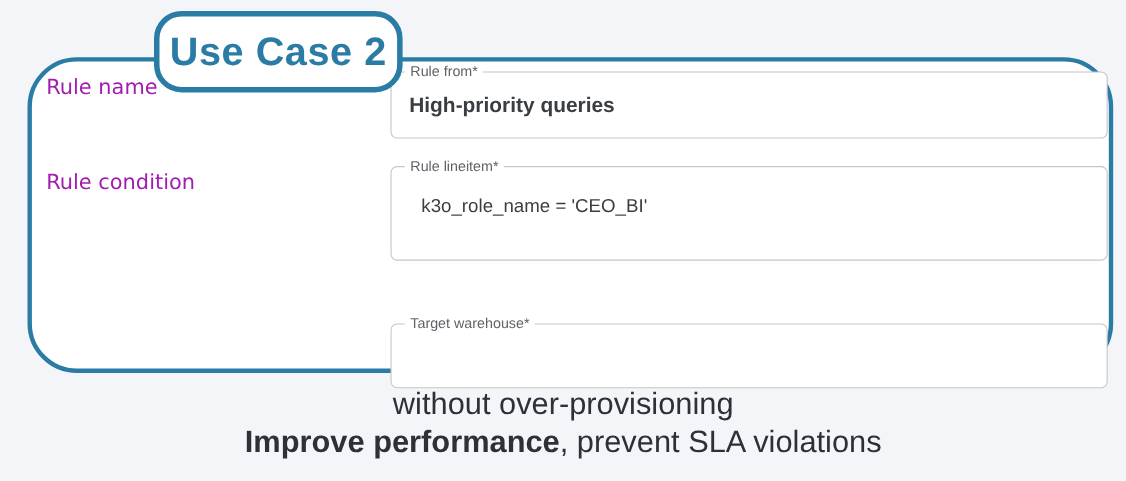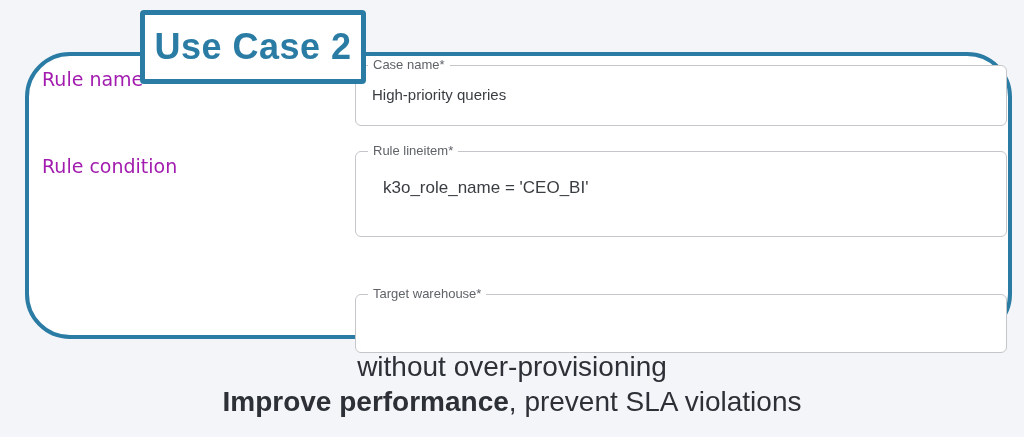--- a/index.html
+++ b/index.html
@@ -30,21 +30,21 @@
   
   .badge {
     position: absolute;
     left: 140px;
     top: 10px;
     width: 226px;
     height: 74px;
     box-sizing: border-box;
     background: #ffffff;
     border: 5px solid #2b7ca4;
-    border-radius: 4px;
+    border-radius: 25px;
     display: flex;
     align-items: center;
     justify-content: center;
     z-index: 3;
   }
   .badge-text {
     font-size: 36px;
     font-weight: bold;
     color: #2b7ca4;
     letter-spacing: 0.5px;
@@ -81,22 +81,22 @@
     position: absolute;
     top: -9px;
     left: 12px;
     background: #ffffff;
     padding: 0 5px;
     font-size: 13px;
     color: #5f6368;
     white-space: nowrap;
   }
   .field-value {
-    font-size: 15px;
-    font-weight: 400;
+    font-size: 19px;
+    font-weight: 700;
     color: #3a3d42;
     white-space: nowrap;
   }
   .field-value-line {
     font-size: 17px;
     font-weight: 500;
     color: #3a3d42;
     line-height: 31px;
     white-space: nowrap;
     margin-left: 11px;
@@ -123,21 +123,21 @@
   <div class="panel"></div>
 
   <div class="badge">
     <span class="badge-text">Use Case 2</span>
   </div>
 
   <div class="row-label r1">Rule name</div>
   <div class="row-label r2">Rule condition</div>
 
   <div class="field f1">
-    <span class="field-label">Case name*</span>
+    <span class="field-label">Rule from*</span>
     <div class="field-value">High-priority queries</div>
   </div>
 
   <div class="field f2">
     <span class="field-label">Rule lineitem*</span>
     <div class="field-value-line">k3o_role_name = 'CEO_BI'</div>
   </div>
 
   <div class="field f3">
     <span class="field-label">Target warehouse*</span>

